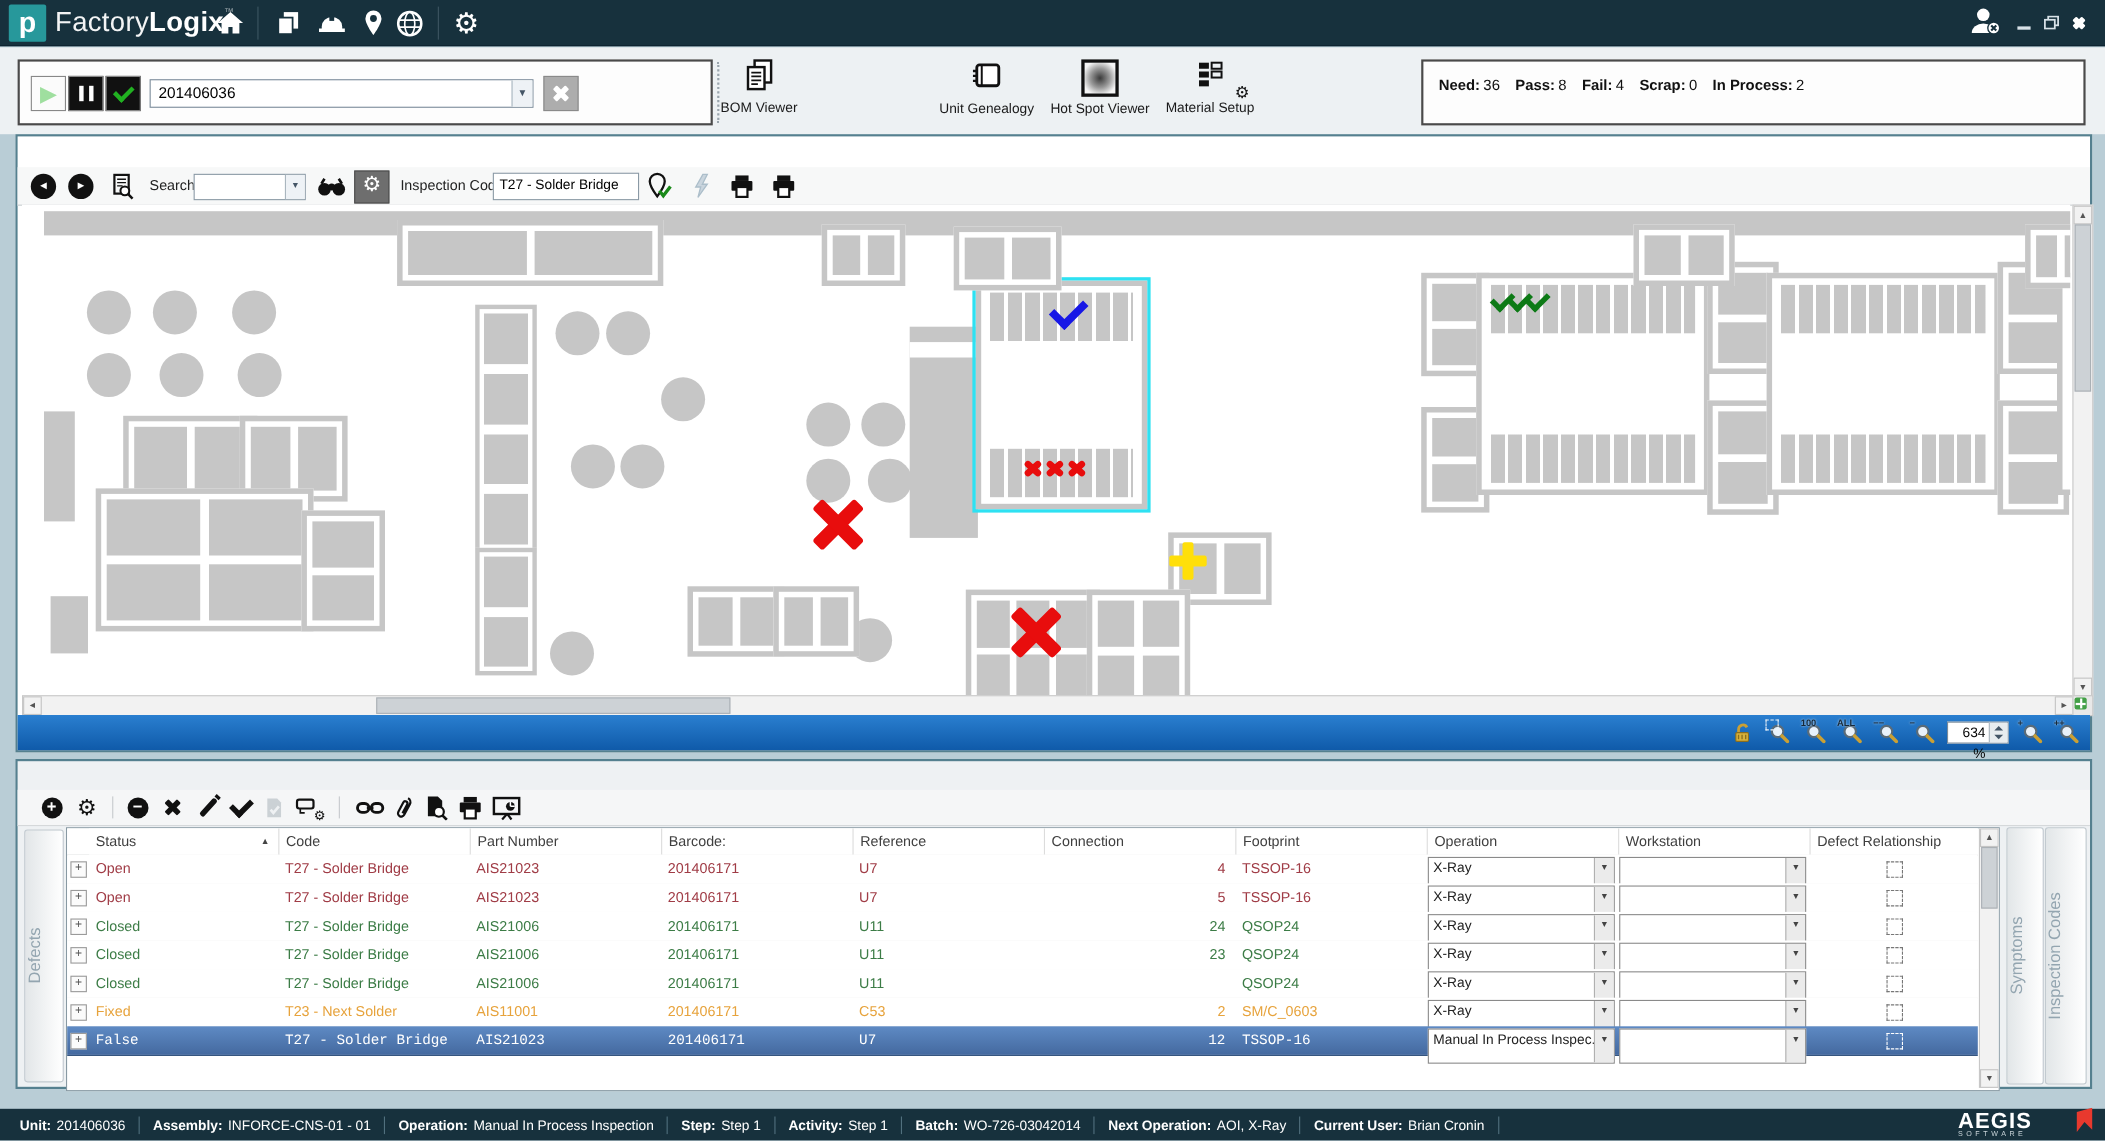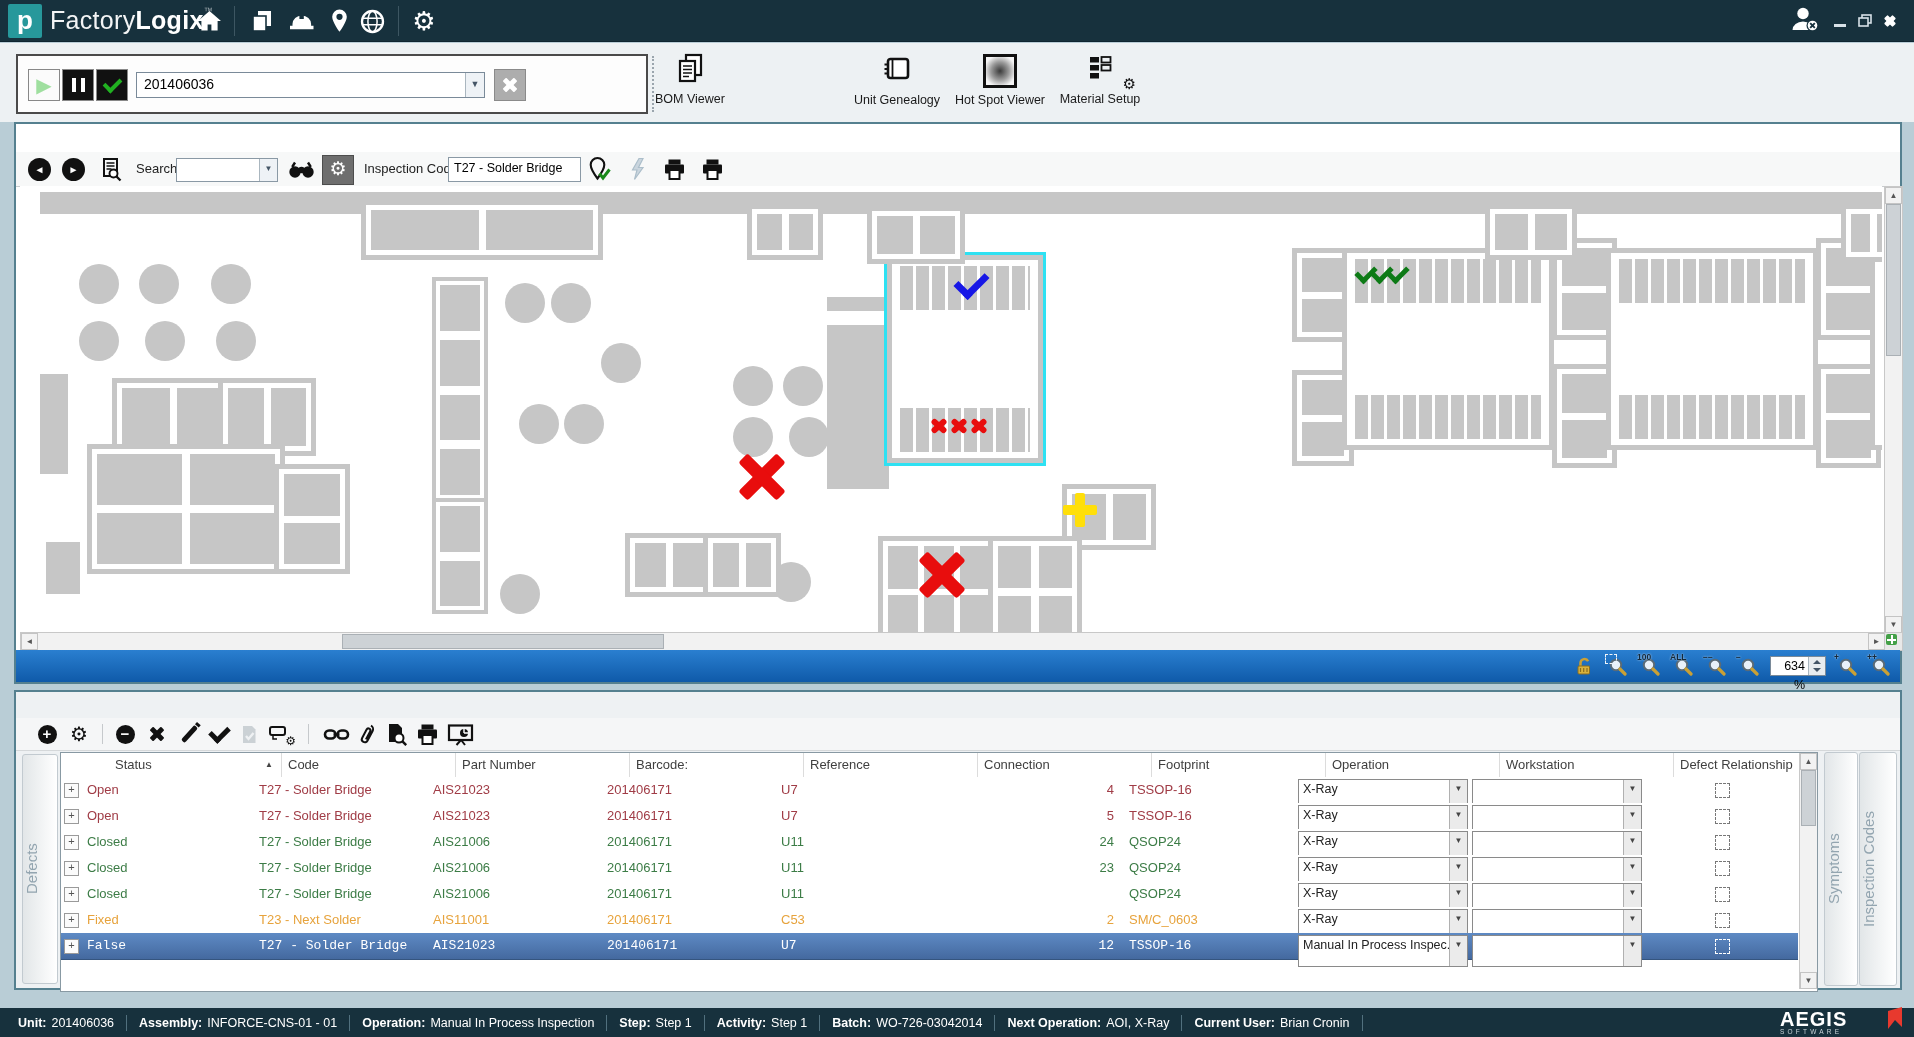--- a/index.html
+++ b/index.html
@@ -127,21 +127,21 @@
   .blkx::before,.blkx::after{content:"";position:absolute;left:50%;top:0;width:5px;height:100%;background:#111;border-radius:1px;}
   .blkx::before{transform:translateX(-50%) rotate(45deg);}
   .blkx::after{transform:translateX(-50%) rotate(-45deg);}
   .blkck{display:inline-block;width:14px;height:8px;border-left:5px solid #111;border-bottom:5px solid #111;transform:rotate(-45deg);margin-top:-4px;}
   .pen{position:relative;width:5px;height:20px;background:#111;border-radius:2px;transform:rotate(42deg);}
   .pen::after{content:"";position:absolute;left:0;top:-4px;width:5px;height:3px;background:#111;}
 
   .sidetab{position:absolute;background:linear-gradient(90deg,#ffffff,#e2e6e8);border:1px solid #c2cad0;border-radius:3px;color:#93a5b0;font-size:15px;writing-mode:vertical-rl;transform:rotate(180deg);text-align:center;cursor:pointer;}
 
   #dtable{position:absolute;left:44px;top:60px;width:1756px;height:238px;background:#fff;border:1px solid #8899a3;overflow:hidden;}
-  .hcell{position:absolute;top:0;height:24px;font-size:13px;color:#3f3f3f;line-height:24px;padding-left:6px;border-left:1px solid #dcdcdc;box-sizing:border-box;background:#fff;cursor:pointer;margin-left:28px;}
+  .hcell{position:absolute;top:0;height:24px;font-size:13px;color:#3f3f3f;line-height:24px;padding-left:6px;border-left:1px solid #dcdcdc;box-sizing:border-box;background:#fff;cursor:pointer;}
   #theadrow{position:absolute;left:0;top:0;width:1737px;height:24px;border-bottom:1px solid #b8bcbe;background:#fff;}
   .sortarrow{position:absolute;right:8px;top:0;font-size:8px;color:#444;}
   .trow{position:absolute;left:0;width:1737px;height:26px;background:#fff;border-bottom:1px solid #efefef;cursor:pointer;}
   .trow.sel{background:linear-gradient(#5e8ac4,#44699f);border-bottom:1px solid #35557f;}
   .tcell{position:absolute;top:0;height:26px;font-size:13px;line-height:26px;padding-left:6px;box-sizing:border-box;overflow:hidden;white-space:nowrap;}
   .tcell.rt{text-align:right;padding-right:9px;}
   .st-open .tcell{color:#a03c46;}
   .st-closed .tcell{color:#3c7c46;}
   .st-fixed .tcell{color:#e7a33c;}
   .trow.sel .tcell{color:#ffffff;font-family:Liberation Mono, monospace;}
@@ -273,20 +273,23 @@
             <rect x="6" y="4" width="9" height="5.5" fill="#111"></rect>
             <rect x="6" y="12" width="9" height="5.5" fill="#111"></rect>
             <rect x="6" y="20" width="9" height="5.5" fill="#111"></rect>
             <rect x="17.5" y="4" width="9" height="5.5" fill="none" stroke="#111" stroke-width="1.8"></rect>
             <rect x="17.5" y="12" width="9" height="5.5" fill="none" stroke="#111" stroke-width="1.8"></rect>
           </svg>
         <span style="position:absolute;right:24px;bottom:-4px;font-size:15px;color:#111;">⚙</span>
       </span><span class="albl">Material Setup</span>
     </div>
 
+    <div id="statspanel" class="abs">
+      <div id="stats"><span class="stat"><b>Need:</b><i>36</i></span><span class="stat"><b>Pass:</b><i>8</i></span><span class="stat"><b>Fail:</b><i>4</i></span><span class="stat"><b>Scrap:</b><i>0</i></span><span class="stat"><b>In Process:</b><i>2</i></span></div>
+    </div>
   </div>
 
   <div id="docviewer" class="abs panel">
     <div id="dvtoolbar">
       <div class="dvt" style="left:12px;">
           <span class="navcirc">◄</span>
         </div>
       <div class="dvt" style="left:46px;">
           <span class="navcirc">►</span>
         </div>

